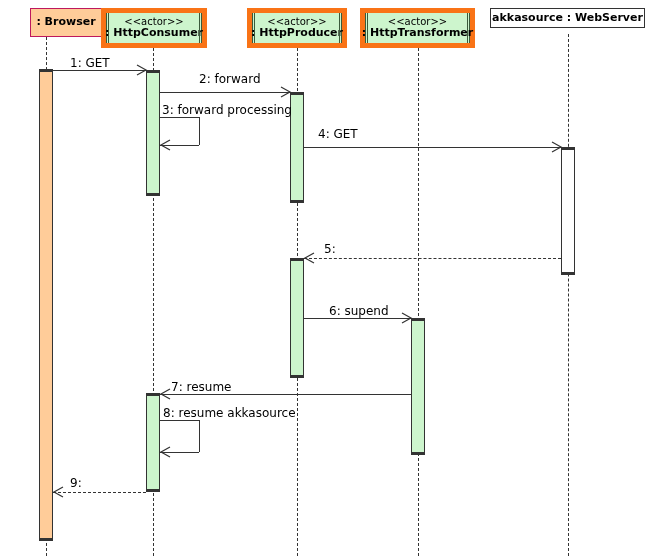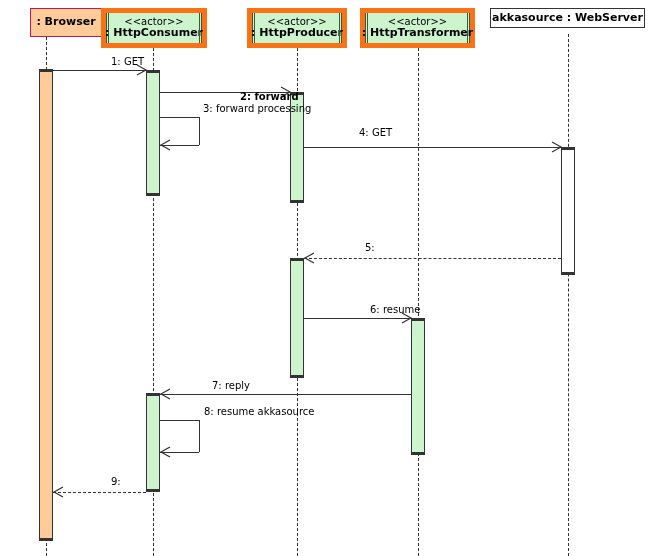--- a/index.html
+++ b/index.html
@@ -125,25 +125,24 @@
     border-left: 1px solid #333333;
   }
   .arrowhead {
     position: absolute;
     width: 9px;
     height: 9px;
     overflow: visible;
   }
   .msglabel {
     position: absolute;
-    font-size: 10px;
+    font-size: 12px;
     color: #000000;
     white-space: nowrap;
     line-height: 1;
-    margin-left: 41px;
   }
 </style>
 </head>
 <body>
 
 <div id="diagram">
 
 <div class="participant  browser" style="left: 10px; top: 8px; width: 72px; height: 29px;">
       <div class="pbox">
         <div class="pname plain">: Browser</div>
@@ -186,21 +185,21 @@
     <div class="activation white" style="left: 561px; top: 147px; width: 14px; height: 128px;"></div>
     <div class="msgline" style="left: 46px; top: 70px; width: 100px;"></div>
     <svg width="12" height="12" class="arrowhead" style="position: absolute; left: 136px; top: 64px;">
       <path d="M 1 1 L 10 6 L 1 11" fill="none" stroke="#333333" stroke-width="1.2"></path>
     </svg>
     <div class="msglabel" style="left: 70px; top: 57px;">1: GET</div>
     <div class="msgline" style="left: 160px; top: 92px; width: 130px;"></div>
     <svg width="12" height="12" class="arrowhead" style="position: absolute; left: 280px; top: 86px;">
       <path d="M 1 1 L 10 6 L 1 11" fill="none" stroke="#333333" stroke-width="1.2"></path>
     </svg>
-    <div class="msglabel" style="left: 199px; top: 92px; font-weight: bold;">2: forward</div>
+    <div class="msglabel" style="left: 199px; top: 73px;">2: forward</div>
     <div class="msgline" style="left: 160px; top: 117px; width: 39px;"></div>
     <div class="vline" style="left: 199px; top: 117px; height: 28px;"></div>
     <div class="msgline" style="left: 160px; top: 145px; width: 39px;"></div>
     <svg width="12" height="12" class="arrowhead" style="position: absolute; left: 159px; top: 139px;">
       <path d="M 11 1 L 2 6 L 11 11" fill="none" stroke="#333333" stroke-width="1.2"></path>
     </svg>
     <div class="msglabel" style="left: 162px; top: 104px;">3: forward processing</div>
     <div class="msgline" style="left: 304px; top: 147px; width: 257px;"></div>
     <svg width="12" height="12" class="arrowhead" style="position: absolute; left: 551px; top: 141px;">
       <path d="M 1 1 L 10 6 L 1 11" fill="none" stroke="#333333" stroke-width="1.2"></path>
@@ -208,26 +207,26 @@
     <div class="msglabel" style="left: 318px; top: 128px;">4: GET</div>
     <div class="msgline dashed" style="left: 304px; top: 258px; width: 257px;"></div>
     <svg width="12" height="12" class="arrowhead" style="position: absolute; left: 303px; top: 252px;">
       <path d="M 11 1 L 2 6 L 11 11" fill="none" stroke="#333333" stroke-width="1.2"></path>
     </svg>
     <div class="msglabel" style="left: 324px; top: 243px;">5:</div>
     <div class="msgline" style="left: 304px; top: 318px; width: 107px;"></div>
     <svg width="12" height="12" class="arrowhead" style="position: absolute; left: 401px; top: 312px;">
       <path d="M 1 1 L 10 6 L 1 11" fill="none" stroke="#333333" stroke-width="1.2"></path>
     </svg>
-    <div class="msglabel" style="left: 329px; top: 305px;">6: resume</div>
+    <div class="msglabel" style="left: 329px; top: 305px;">6: supend</div>
     <div class="msgline" style="left: 160px; top: 394px; width: 251px;"></div>
     <svg width="12" height="12" class="arrowhead" style="position: absolute; left: 159px; top: 388px;">
       <path d="M 11 1 L 2 6 L 11 11" fill="none" stroke="#333333" stroke-width="1.2"></path>
     </svg>
-    <div class="msglabel" style="left: 171px; top: 381px;">7: reply</div>
+    <div class="msglabel" style="left: 171px; top: 381px;">7: resume</div>
     <div class="msgline" style="left: 160px; top: 420px; width: 39px;"></div>
     <div class="vline" style="left: 199px; top: 420px; height: 32px;"></div>
     <div class="msgline" style="left: 160px; top: 452px; width: 39px;"></div>
     <svg width="12" height="12" class="arrowhead" style="position: absolute; left: 159px; top: 446px;">
       <path d="M 11 1 L 2 6 L 11 11" fill="none" stroke="#333333" stroke-width="1.2"></path>
     </svg>
     <div class="msglabel" style="left: 163px; top: 407px;">8: resume akkasource</div>
     <div class="msgline dashed" style="left: 53px; top: 492px; width: 93px;"></div>
     <svg width="12" height="12" class="arrowhead" style="position: absolute; left: 52px; top: 486px;">
       <path d="M 11 1 L 2 6 L 11 11" fill="none" stroke="#333333" stroke-width="1.2"></path>

